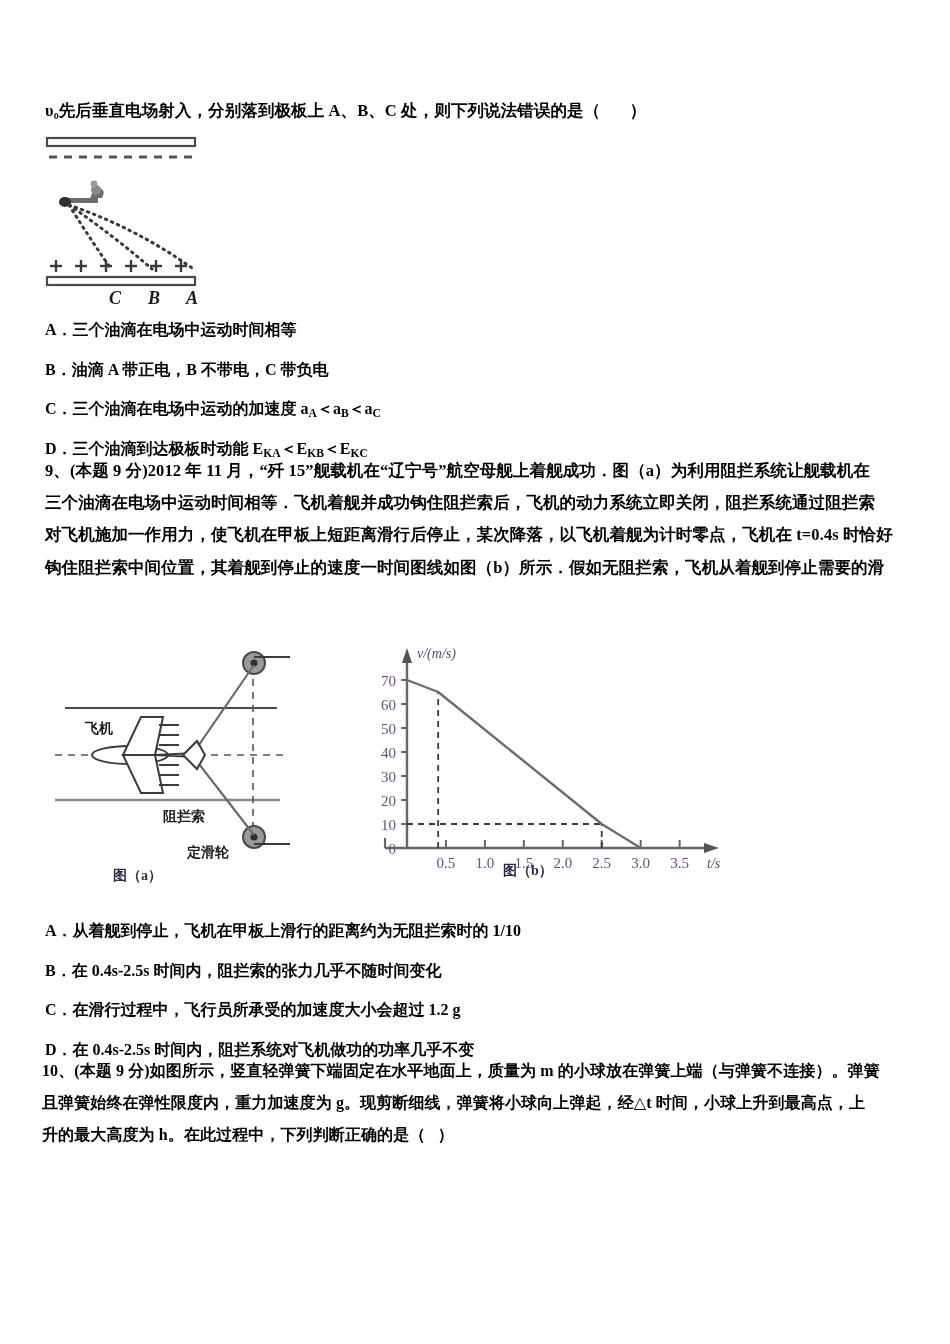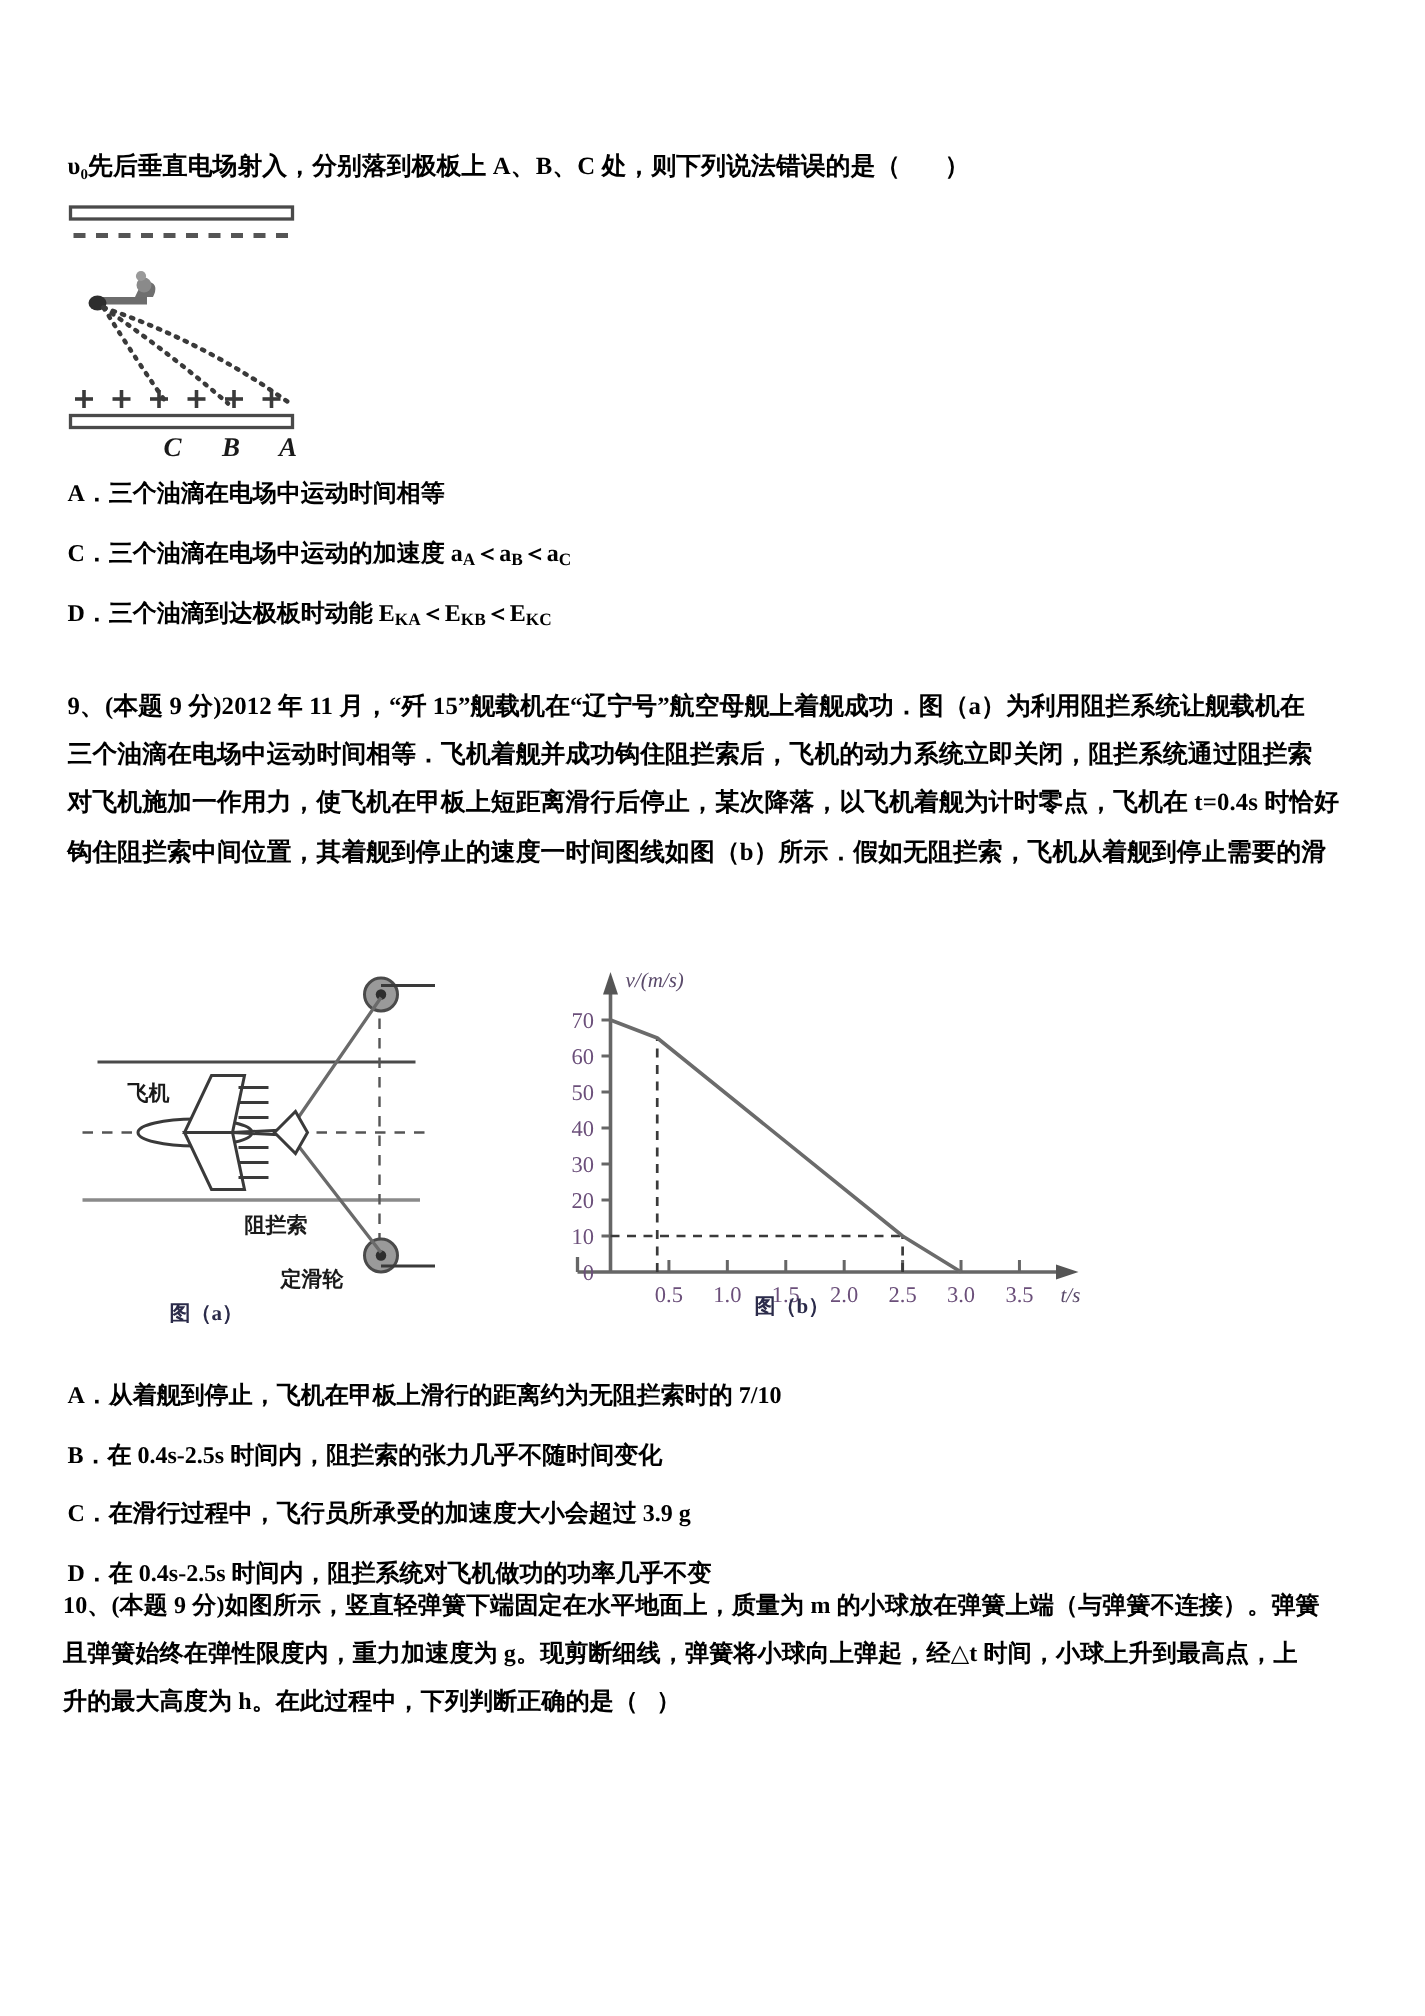--- a/index.html
+++ b/index.html
@@ -135,20 +135,21 @@
       <rect x="3" y="145" width="148" height="8" fill="#ffffff" stroke="#4a4a4a" stroke-width="2.2"></rect>
 
       <text x="65" y="172" font-family="Liberation Serif, serif" font-size="18" font-style="italic" font-weight="bold" fill="#1a1a1a">C</text>
       <text x="104" y="172" font-family="Liberation Serif, serif" font-size="18" font-style="italic" font-weight="bold" fill="#1a1a1a">B</text>
       <text x="142" y="172" font-family="Liberation Serif, serif" font-size="18" font-style="italic" font-weight="bold" fill="#1a1a1a">A</text>
     </svg>
   </div>
 
   <div id="q8opts" class="opt-list">
     <div class="optline">A．三个油滴在电场中运动时间相等</div>
+    <div class="optline">B．油滴 A 带正电，B 不带电，C 带负电</div>
     <div class="optline">C．三个油滴在电场中运动的加速度 a<span class="sub">A</span>＜a<span class="sub">B</span>＜a<span class="sub">C</span></div>
     <div class="optline">D．三个油滴到达极板时动能 E<span class="sub">KA</span>＜E<span class="sub">KB</span>＜E<span class="sub">KC</span></div>
   </div>
 
   <div id="q9">
     <div class="qline">9、(本题 9 分)2012 年 11 月，“歼 15”舰载机在“辽宁号”航空母舰上着舰成功．图（a）为利用阻拦系统让舰载机在</div>
     <div class="qline">三个油滴在电场中运动时间相等．飞机着舰并成功钩住阻拦索后，飞机的动力系统立即关闭，阻拦系统通过阻拦索</div>
     <div class="qline">对飞机施加一作用力，使飞机在甲板上短距离滑行后停止，某次降落，以飞机着舰为计时零点，飞机在 t=0.4s 时恰好</div>
     <div class="qline">钩住阻拦索中间位置，其着舰到停止的速度一时间图线如图（b）所示．假如无阻拦索，飞机从着舰到停止需要的滑</div>
   </div>
@@ -253,23 +254,23 @@
         <path id="vt-curve" fill="none" stroke="#6b6b6b" stroke-width="2.4" stroke-linejoin="round" d="M52.0 40.0 L83.2 52.0 L246.7 184.0 L285.7 208.0"></path>
 
         <text id="ylab" x="62" y="18" class="axis-lab" font-style="italic">v/(m/s)</text>
         <text id="xlab" x="352" y="228" class="axis-lab" font-style="italic">t/s</text>
       </svg>
       <div class="figcap" style="left:148px; top:222px;">图（b）</div>
     </div>
   </div>
 
   <div id="q9opts" class="opt-list">
-    <div class="optline">A．从着舰到停止，飞机在甲板上滑行的距离约为无阻拦索时的 7/10</div>
+    <div class="optline">A．从着舰到停止，飞机在甲板上滑行的距离约为无阻拦索时的 1/10</div>
     <div class="optline">B．在 0.4s-2.5s 时间内，阻拦索的张力几乎不随时间变化</div>
-    <div class="optline">C．在滑行过程中，飞行员所承受的加速度大小会超过 3.9 g</div>
+    <div class="optline">C．在滑行过程中，飞行员所承受的加速度大小会超过 1.2 g</div>
     <div class="optline">D．在 0.4s-2.5s 时间内，阻拦系统对飞机做功的功率几乎不变</div>
   </div>
 
   <div id="q10">
     <div class="qline">10、(本题 9 分)如图所示，竖直轻弹簧下端固定在水平地面上，质量为 m 的小球放在弹簧上端（与弹簧不连接）。弹簧</div>
     <div class="qline">且弹簧始终在弹性限度内，重力加速度为 g。现剪断细线，弹簧将小球向上弹起，经△t 时间，小球上升到最高点，上</div>
     <div class="qline">升的最大高度为 h。在此过程中，下列判断正确的是（   ）</div>
   </div>
 
 </div>

